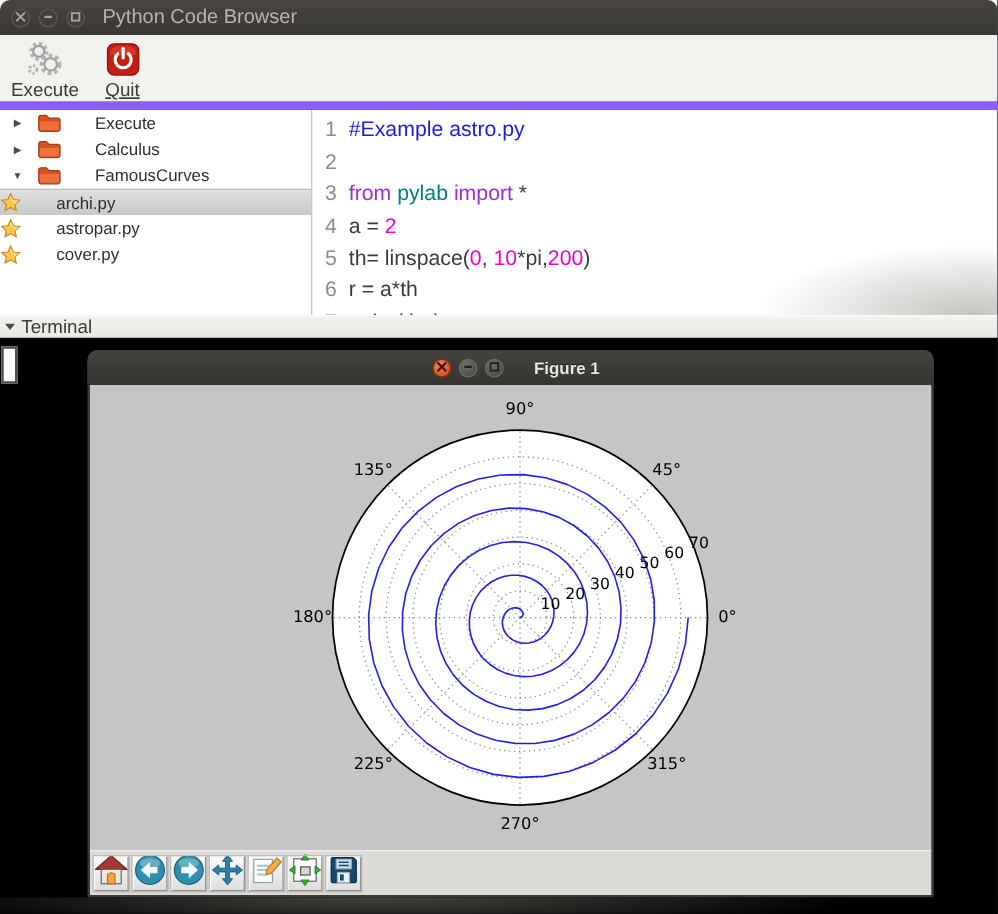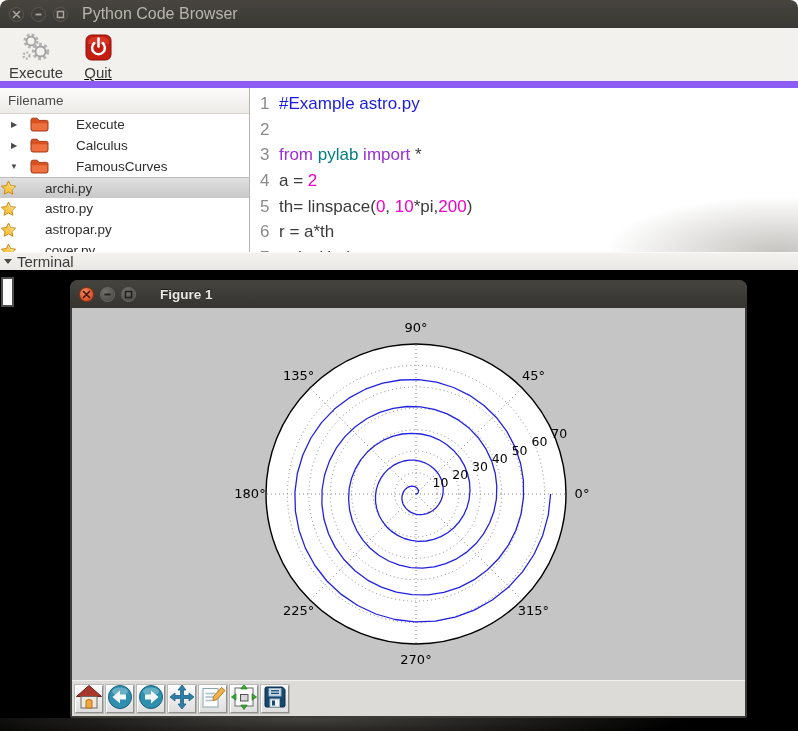--- a/index.html
+++ b/index.html
@@ -48,21 +48,21 @@
             border-top:5px solid #4a4a4a;margin-right:5px;flex:none;}
   .terminal-label{font-size:15px;color:#3b3b3b;}
 
   .cursor-rect{position:absolute;left:1px;top:277px;width:13px;height:30px;background:#fbfbfb;
                border:2px solid #4d4d4d;box-sizing:border-box;}
 
   
   .figure-window{position:absolute;left:70px;top:280px;width:677px;height:438px;background:#3d3b37;
                  border-radius:8px 8px 2px 2px;}
   .fig-titlebar{height:28px;display:flex;align-items:center;border-radius:8px 8px 0 0;
-                background:linear-gradient(#46443f,#363430);}
+                background:linear-gradient(#46443f,#363430);justify-content:center;}
   .fig-btn{width:15px;height:15px;border-radius:50%;margin-left:6px;display:flex;align-items:center;
            justify-content:center;box-sizing:border-box;flex:none;}
   .fig-btn:first-child{margin-left:9px;}
   .fig-close{background:radial-gradient(circle at 35% 30%, #f0855a, #d9512a 75%);border:1px solid #93300f;}
   .fig-min,.fig-max{background:radial-gradient(circle at 35% 30%, #73716b, #504e49 75%);border:1px solid #6c6a64;}
   .fig-title{color:#eae7e0;font-weight:bold;font-size:13.5px;margin-left:24px;text-shadow:0 -1px 0 #1c1b18;}
   .fig-canvas{margin:0 2px;height:372px;background:#c5c5c5;position:relative;overflow:hidden;}
   .fig-toolbar{margin:0 2px;height:36px;background:#dcdbd8;border-top:1px solid #f1f0ee;box-sizing:border-box;
                display:flex;align-items:center;padding-left:3px;gap:3px;}
   .fig-tool-btn{width:28px;height:28px;background:linear-gradient(#fbfbfb,#dedede);box-sizing:border-box;
@@ -116,23 +116,20 @@
             <path d="M9.3 9 A6.4 6.4 0 1 0 17.7 9" fill="none" stroke="#fff" stroke-width="2.5" stroke-linecap="round"></path>
             <line x1="13.5" y1="4.6" x2="13.5" y2="12.4" stroke="#fff" stroke-width="2.5" stroke-linecap="round"></line>
           </svg>
         </span>
         <span class="tool-label">Quit</span>
       </div>
     </div>
 
   <div class="main-content">
     <div class="tree-pane">
-      <div class="tree-header">
-        <span>Filename</span>
-      </div>
       <div id="tree-rows">
           <div class="tree-row folder">
             <span class="expander">▶</span>
             <span class="folder-box">
               <svg width="19" height="15" viewBox="0 0 19 15">
                 <path d="M1 3.2 Q1 1.2 3 1.2 L7 1.2 9 3.4 16.5 3.4 Q18 3.4 18 4.9 L18 12 Q18 14 16 14 L3 14 Q1 14 1 12 Z" fill="#d9511f" stroke="#a33c1a"></path>
                 <path d="M1.8 6.2 L17.2 6.2 L17.2 11.8 Q17.2 13.2 15.8 13.2 L3.2 13.2 Q1.8 13.2 1.8 11.8 Z" fill="#ee7040"></path>
               </svg>
             </span>
             <span class="folder-label">Execute</span>
@@ -158,29 +155,20 @@
             <span class="folder-label">FamousCurves</span>
           </div>
           <div class="tree-row file selected">
             <span class="star-box">
               <svg width="17" height="16" viewBox="0 0 17 16">
                 <path d="M8.5 1 L10.6 5.6 15.6 6.2 11.9 9.6 12.9 14.3 8.5 11.9 4.1 14.3 5.1 9.6 1.4 6.2 6.4 5.6 Z" fill="#f9c84a" stroke="#c9891b"></path>
                 <path d="M8.5 3.2 L10 6.6 13.6 7 10.9 9.5" fill="none" stroke="#fde9a8" stroke-width="1" opacity="0.9"></path>
               </svg>
             </span>
             <span class="file-label">archi.py</span>
-          </div>
-          <div class="tree-row file">
-            <span class="star-box">
-              <svg width="17" height="16" viewBox="0 0 17 16">
-                <path d="M8.5 1 L10.6 5.6 15.6 6.2 11.9 9.6 12.9 14.3 8.5 11.9 4.1 14.3 5.1 9.6 1.4 6.2 6.4 5.6 Z" fill="#f9c84a" stroke="#c9891b"></path>
-                <path d="M8.5 3.2 L10 6.6 13.6 7 10.9 9.5" fill="none" stroke="#fde9a8" stroke-width="1" opacity="0.9"></path>
-              </svg>
-            </span>
-            <span class="file-label">astro.py</span>
           </div>
           <div class="tree-row file">
             <span class="star-box">
               <svg width="17" height="16" viewBox="0 0 17 16">
                 <path d="M8.5 1 L10.6 5.6 15.6 6.2 11.9 9.6 12.9 14.3 8.5 11.9 4.1 14.3 5.1 9.6 1.4 6.2 6.4 5.6 Z" fill="#f9c84a" stroke="#c9891b"></path>
                 <path d="M8.5 3.2 L10 6.6 13.6 7 10.9 9.5" fill="none" stroke="#fde9a8" stroke-width="1" opacity="0.9"></path>
               </svg>
             </span>
             <span class="file-label">astropar.py</span>
           </div>

